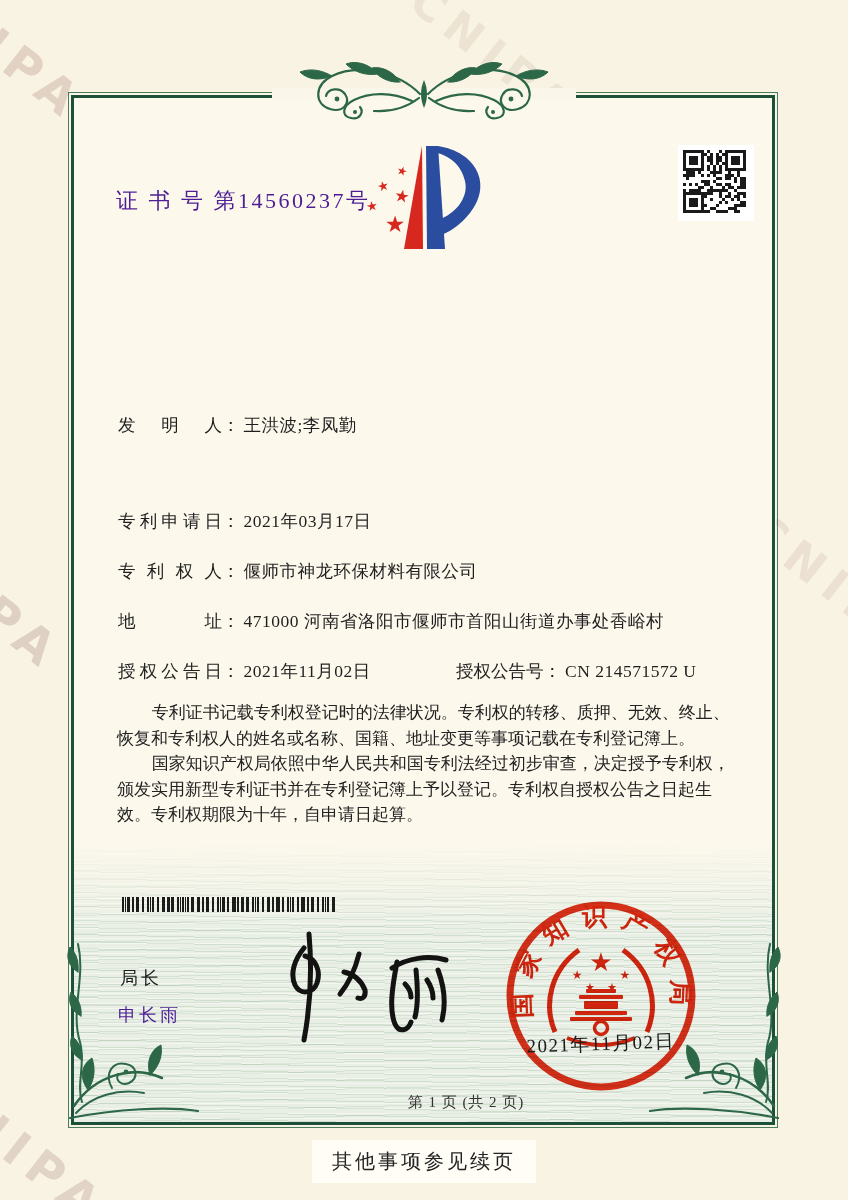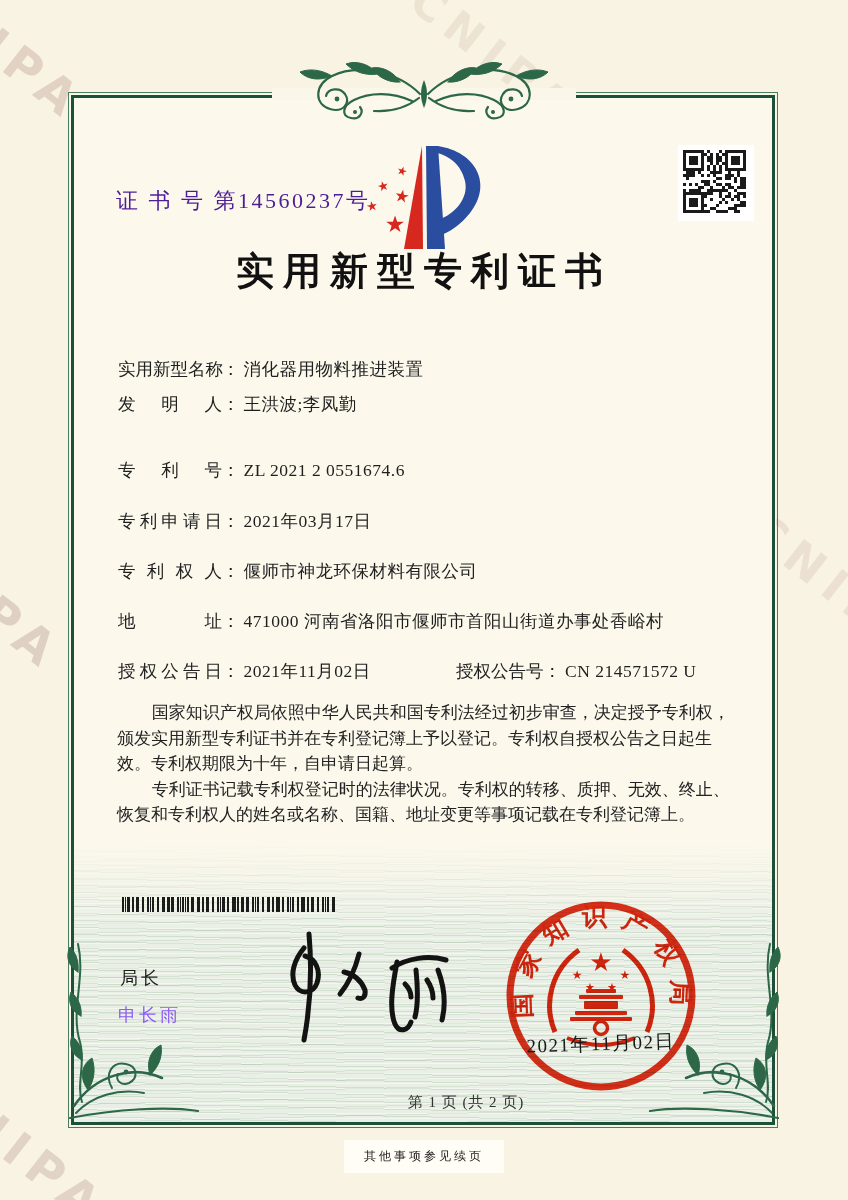--- a/index.html
+++ b/index.html
@@ -64,26 +64,26 @@
   .body-text p{margin:0;text-indent:2.05em;}
   
   .barcode{
     position:absolute;left:122px;top:897px;width:215px;height:15px;mix-blend-mode:multiply;
     background-image:
       repeating-linear-gradient(90deg,#1d1d1d 0 2px,rgba(0,0,0,0) 2px 5px),
       repeating-linear-gradient(90deg,#1d1d1d 0 1px,rgba(0,0,0,0) 1px 7px),
       repeating-linear-gradient(90deg,rgba(0,0,0,0) 0 3px,#1d1d1d 3px 4px,rgba(0,0,0,0) 4px 11px);
   }
   .role-label{position:absolute;left:120px;top:966px;font-size:18px;letter-spacing:3px;color:#1d1d1d;text-align:center;}
-  .director-name{position:absolute;left:118px;top:1003px;font-size:18px;letter-spacing:3px;color:#8b5cf6;}
+  .director-name{position:absolute;left:118px;top:1003px;font-size:18px;letter-spacing:3px;color:#4c1d95;}
   .signature{position:absolute;left:246px;top:928px;mix-blend-mode:multiply;}
   .seal{position:absolute;left:503px;top:898px;mix-blend-mode:multiply;}
   .page-info{position:absolute;left:74px;top:1093px;width:784px;text-align:center;font-size:15px;letter-spacing:1px;color:#333;}
   .cont-note-wrap{position:absolute;left:0;top:1140px;width:848px;text-align:center;}
-  .cont-note{display:inline-block;background:#fffdf6;padding:8px 20px;font-size:12px;letter-spacing:3px;color:#222;}
+  .cont-note{display:inline-block;background:#fffdf6;padding:8px 20px;font-size:20px;letter-spacing:3px;color:#222;}
 </style>
 </head>
 <body>
 
 <div class="page">
 
   <div class="wm wm1">CNIPA</div>
   <div class="wm wm2">CNIPA</div>
   <div class="wm wm3">CNIPA</div>
   <div class="wm wm4">CNIPA</div>
@@ -392,48 +392,41 @@
         <rect x="0" y="60" width="3" height="3" fill="#1a1a1a"></rect>
         <rect x="3" y="60" width="3" height="3" fill="#1a1a1a"></rect>
         <rect x="6" y="60" width="3" height="3" fill="#1a1a1a"></rect>
         <rect x="9" y="60" width="3" height="3" fill="#1a1a1a"></rect>
         <rect x="12" y="60" width="3" height="3" fill="#1a1a1a"></rect>
         <rect x="15" y="60" width="3" height="3" fill="#1a1a1a"></rect>
         <rect x="18" y="60" width="3" height="3" fill="#1a1a1a"></rect>
       </svg>
   </div>
 
-  <div class="doc-title">实用新型专利证书</div>
-
-  <div class="frow" style="top:357px">
-    <span class="flabel">实用新型名称</span><span class="fcolon">：</span><span class="fvalue">消化器用物料推进装置</span>
-  </div>
-  <div class="frow" style="top:392px">
+
+  <div class="frow" style="top:413px">
     <span class="flabel">发 明 人</span><span class="fcolon">：</span><span class="fvalue">王洪波;李凤勤</span>
-  </div>
-  <div class="frow" style="top:458px">
-    <span class="flabel">专 利 号</span><span class="fcolon">：</span><span class="fvalue">ZL 2021 2 0551674.6</span>
   </div>
   <div class="frow" style="top:509px">
     <span class="flabel">专利申请日</span><span class="fcolon">：</span><span class="fvalue">2021年03月17日</span>
   </div>
   <div class="frow" style="top:559px">
     <span class="flabel">专 利 权 人</span><span class="fcolon">：</span><span class="fvalue">偃师市神龙环保材料有限公司</span>
   </div>
   <div class="frow" style="top:609px">
     <span class="flabel">地 址</span><span class="fcolon">：</span><span class="fvalue">471000 河南省洛阳市偃师市首阳山街道办事处香峪村</span>
   </div>
   <div class="frow frow2col" style="top:659px">
     <span class="flabel">授权公告日</span><span class="fcolon">：</span><span class="fvalue">2021年11月02日</span>
     <span class="col2"><span>授权公告号</span><span class="fcolon">：</span><span class="fvalue">CN 214571572 U</span></span>
   </div>
 
   <div class="body-text">
+    <p>专利证书记载专利权登记时的法律状况。专利权的转移、质押、无效、终止、恢复和专利权人的姓名或名称、国籍、地址变更等事项记载在专利登记簿上。</p>
     <p>国家知识产权局依照中华人民共和国专利法经过初步审查，决定授予专利权，颁发实用新型专利证书并在专利登记簿上予以登记。专利权自授权公告之日起生效。专利权期限为十年，自申请日起算。</p>
-    <p>专利证书记载专利权登记时的法律状况。专利权的转移、质押、无效、终止、恢复和专利权人的姓名或名称、国籍、地址变更等事项记载在专利登记簿上。</p>
   </div>
 
   <div class="barcode"></div>
 
   <div class="role-label">局长</div>
   <div class="director-name">申长雨</div>
 
   <svg class="signature" width="218" height="118" viewBox="0 0 218 118">
     <g stroke="#141414" stroke-width="5" fill="none" stroke-linecap="round" stroke-linejoin="round">
       <path d="M58,20 C48,32 44,46 49,57 C54,67 67,66 71,55 C75,43 70,31 59,28"></path>

